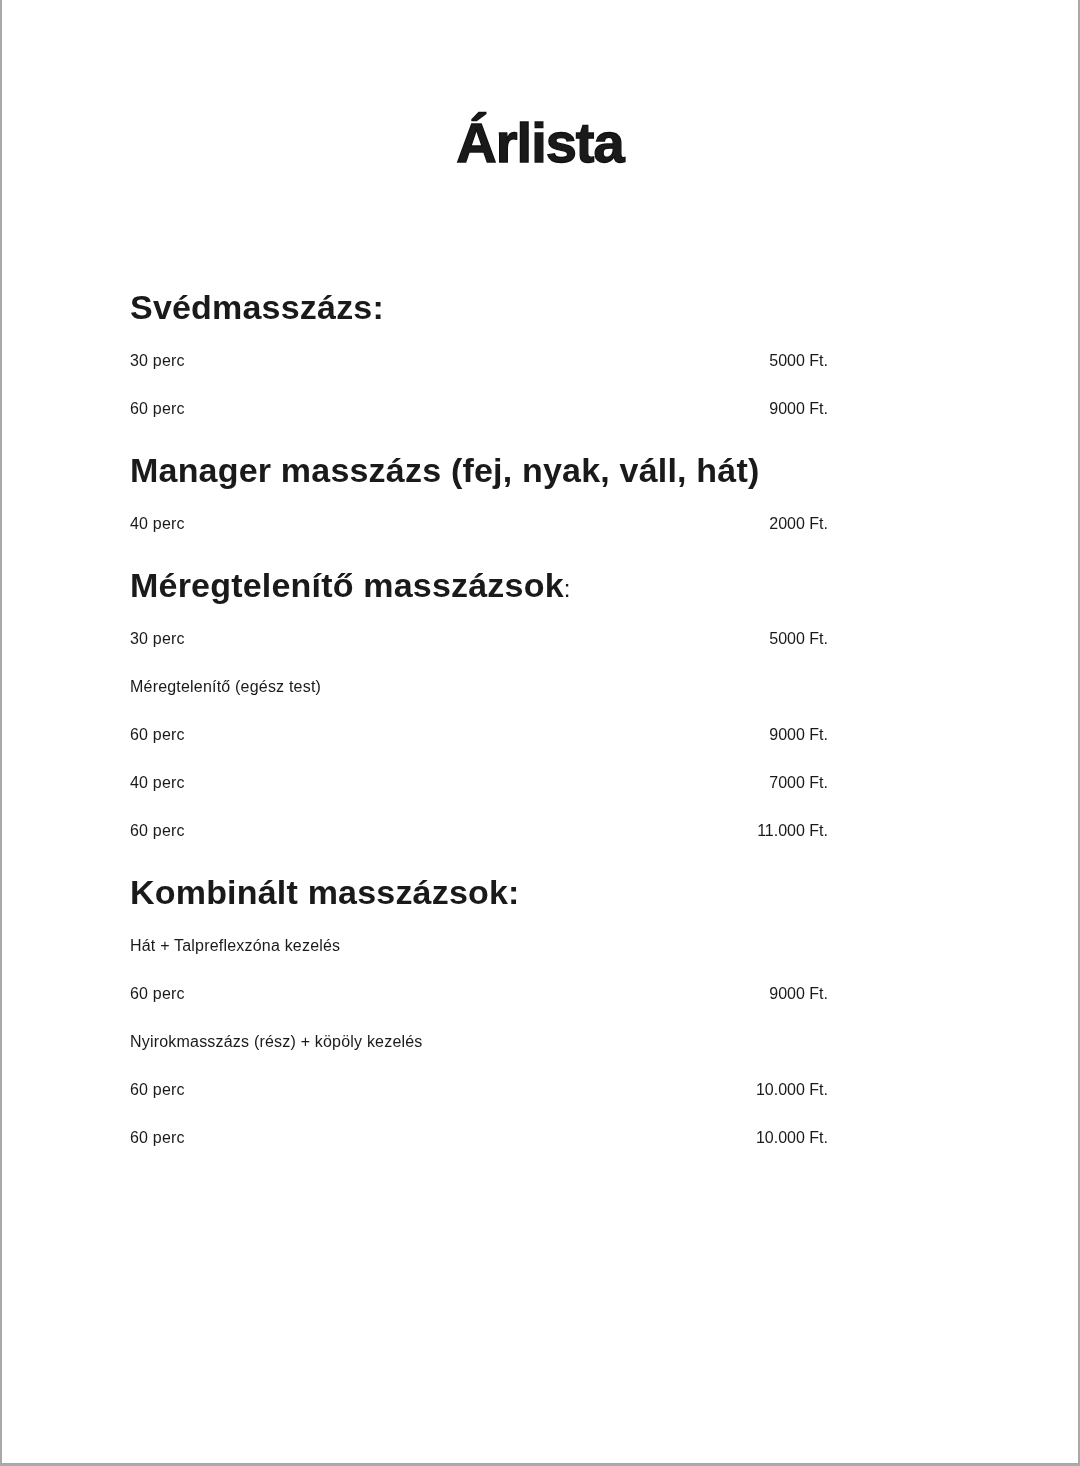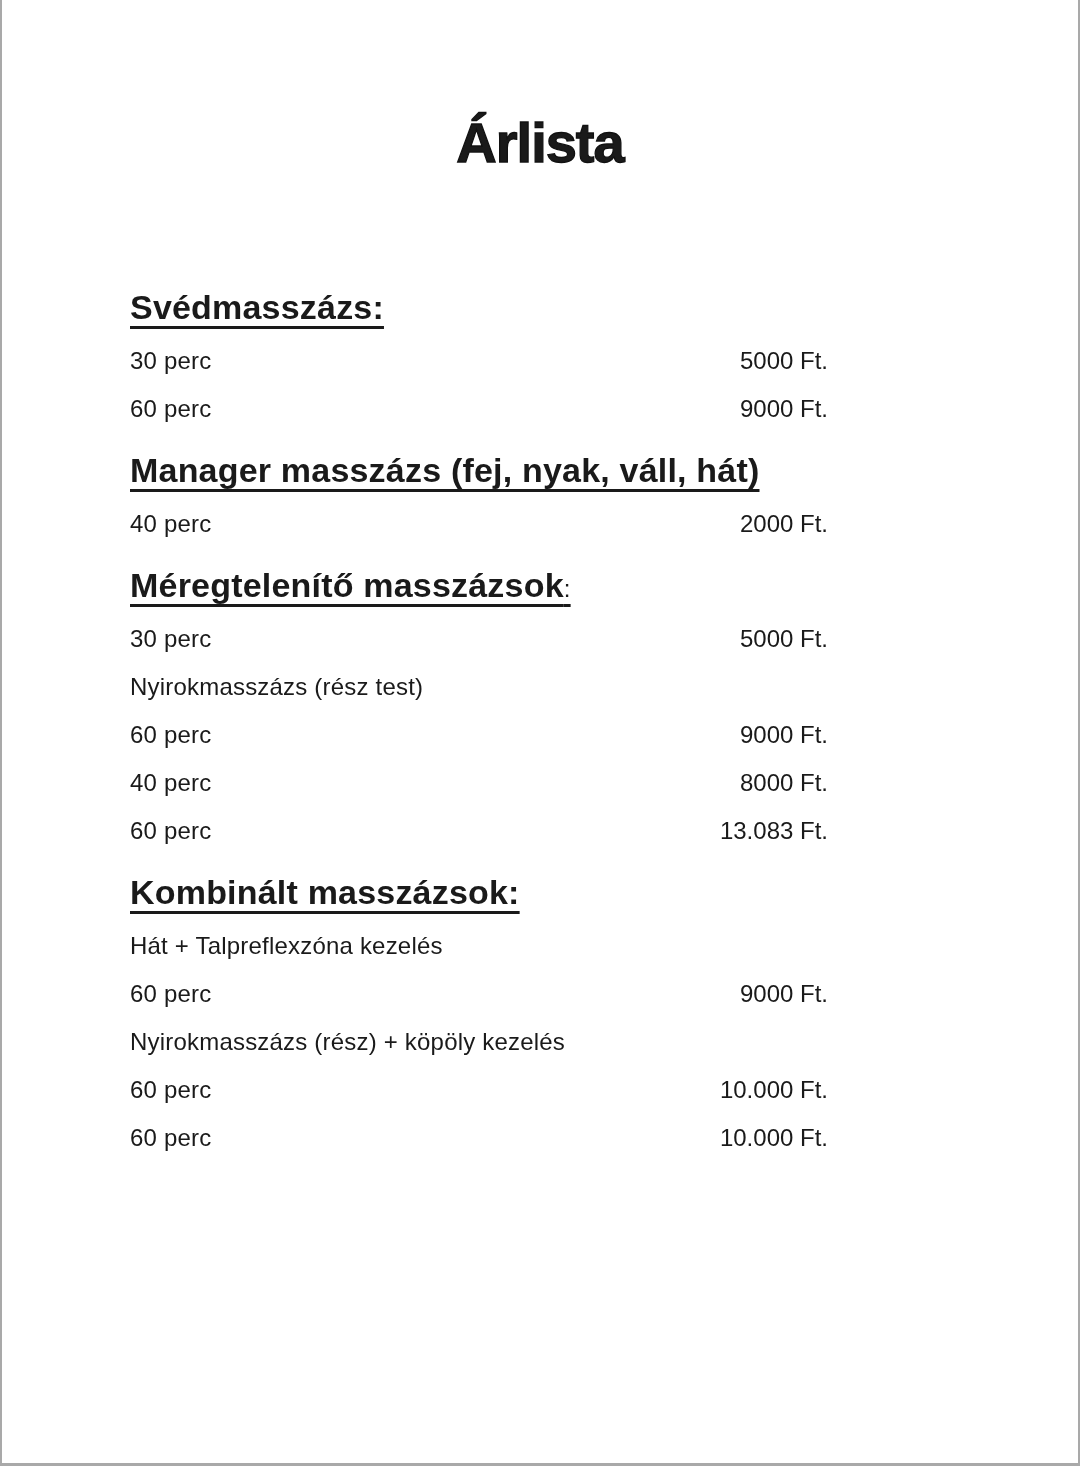--- a/index.html
+++ b/index.html
@@ -28,36 +28,35 @@
     padding: 0 250px 0 128px; 
   }
   .section { margin-top: 17px; }
   .section:first-child { margin-top: 101px; }
   .section-title {
     margin: 0;
     font-size: 34px;
     line-height: 40px;
     font-weight: bold;
     display: inline-block;
-    text-decoration: underline;
     text-decoration-thickness: 3px;
     text-underline-offset: 7px;
     letter-spacing: 0.2px;
   }
   .small-colon {
     font-size: 24px;
     font-weight: normal;
   }
   .rows { margin-top: 6px; }
   .row {
     height: 48px;
     display: flex;
     justify-content: space-between;
     align-items: center;
-    font-size: 24px;
+    font-size: 16px;
   }
   .row .label { letter-spacing: 0.2px; }
   .row .price { }
 </style>
 </head>
 <body>
 
 <h1 class="doc-title">Árlista</h1>
 
 <div class="content">
@@ -90,38 +89,38 @@
   <div class="section">
     <h2 class="section-title"><span>Méregtelenítő masszázsok</span><span class="small-colon">:</span></h2>
     <div class="rows">
 
   <div class="row">
     <span class="label">30 perc</span>
     <span class="price">5000 Ft.</span>
   </div>
 
   <div class="row">
-    <span class="label">Nyirokmasszázs (rész test)</span>
+    <span class="label">Méregtelenítő (egész test)</span>
     <span class="price"></span>
   </div>
 
   <div class="row">
     <span class="label">60 perc</span>
     <span class="price">9000 Ft.</span>
   </div>
 
 
   <div class="row">
     <span class="label">40 perc</span>
-    <span class="price">8000 Ft.</span>
+    <span class="price">7000 Ft.</span>
   </div>
 
   <div class="row">
     <span class="label">60 perc</span>
-    <span class="price">13.083 Ft.</span>
+    <span class="price">11.000 Ft.</span>
   </div>
 </div>
   </div>
 
   <div class="section">
     <h2 class="section-title"><span>Kombinált masszázsok:</span><span class="small-colon"></span></h2>
     <div class="rows">
   <div class="row">
     <span class="label">Hát + Talpreflexzóna kezelés</span>
     <span class="price"></span>

